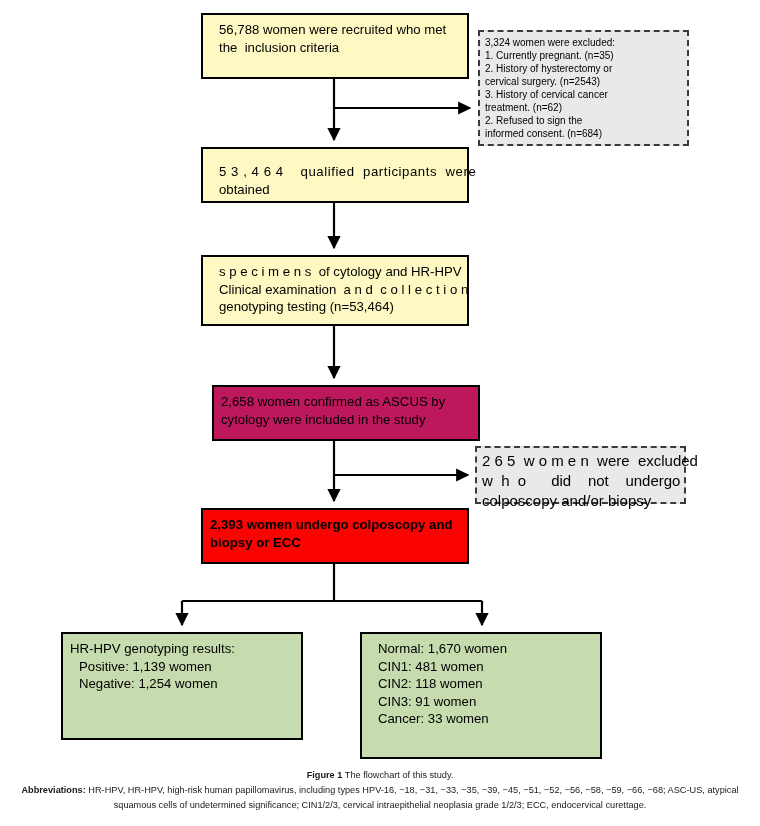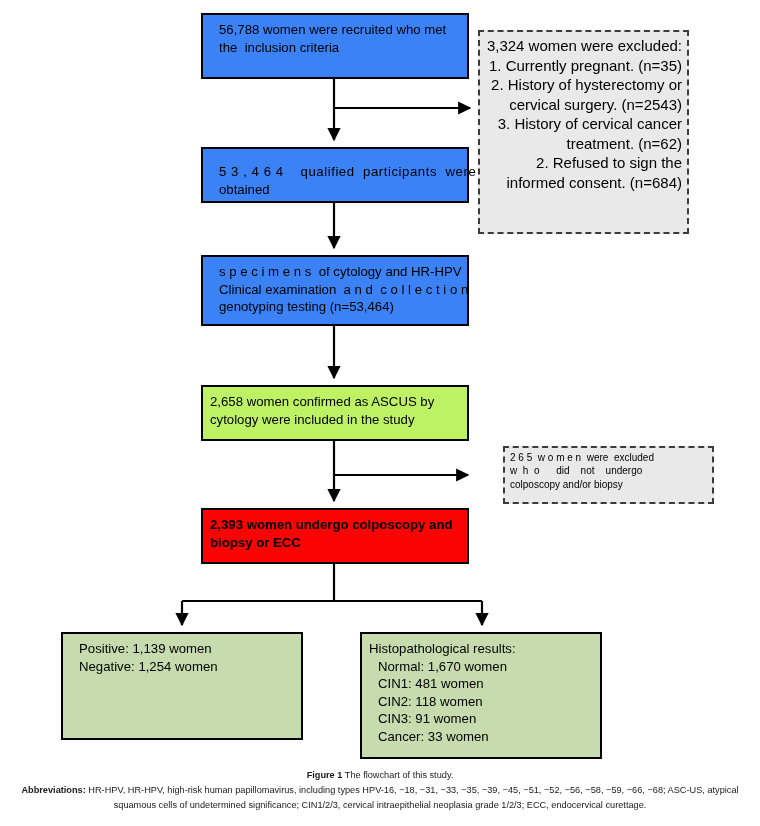--- a/index.html
+++ b/index.html
@@ -28,33 +28,33 @@
     box-sizing: border-box;
     border: 2px solid #000000;
     font-size: 13.2px;
     line-height: 1.33;
     color: #000000;
     padding: 6px 7px 4px 7px;
   }
   .box .ln { display: block; white-space: pre; }
 
   
-  .fill-blue   { background: #3b82f6; padding-left: 16px; }
-  .fill-orange { background: #bef264; }
+  .fill-blue   { background: #fef9c3; padding-left: 16px; }
+  .fill-orange { background: #be185d; margin-left: 11px; }
   .fill-red    { background: #fb0303; }
   .fill-green  { background: #c7dcae; }
   .fill-grey   { background: #e9e9e9; border: 2px dashed #3b3b3b; }
 
   
   #box-recruited   { left:201px; top:13px;  width:268px; height:66px; }
-  #box-excluded-1  { left:478px; top:30px;  width:211px; height:204px; font-size:15px; padding:4px 5px; line-height:1.30;text-align:right; }
+  #box-excluded-1  { left:478px; top:30px;  width:211px; height:116px; font-size:10px; padding:4px 5px; line-height:1.30; }
   #box-qualified   { left:201px; top:147px; width:268px; height:56px; }
   #box-clinical    { left:201px; top:255px; width:268px; height:71px; }
   #box-ascus       { left:201px; top:385px; width:268px; height:56px; }
-  #box-excluded-2  { left:475px; top:446px; width:211px; height:58px; font-size:10px; padding:3px 5px; line-height:1.33;margin-left:28px; }
+  #box-excluded-2  { left:475px; top:446px; width:211px; height:58px; font-size:15px; padding:3px 5px; line-height:1.33; }
   #box-colposcopy  { left:201px; top:508px; width:268px; height:56px;font-weight:bold; }
   #box-hpv         { left:61px;  top:632px; width:242px; height:108px; }
   #box-histo       { left:360px; top:632px; width:242px; height:127px; }
   .tr-5 { letter-spacing: 0.55px; margin-top: 8px; }
   .indent { padding-left: 9px; }
 
   
   #caption {
     position: absolute;
     left: 8px;
@@ -141,26 +141,26 @@
     <span class="ln">w  h  o      did    not    undergo</span>
     <span class="ln">colposcopy and/or biopsy</span>
   </div>
 
   <div class="box fill-red" id="box-colposcopy">
     <span class="ln">2,393 women undergo colposcopy and</span>
     <span class="ln">biopsy or ECC</span>
   </div>
 
   <div class="box fill-green" id="box-hpv">
+    <span class="ln">HR-HPV genotyping results:</span>
     <span class="ln indent">Positive: 1,139 women</span>
     <span class="ln indent">Negative: 1,254 women</span>
   </div>
 
   <div class="box fill-green" id="box-histo">
-    <span class="ln">Histopathological results:</span>
     <span class="ln indent">Normal: 1,670 women</span>
     <span class="ln indent">CIN1: 481 women</span>
     <span class="ln indent">CIN2: 118 women</span>
     <span class="ln indent">CIN3: 91 women</span>
     <span class="ln indent">Cancer: 33 women</span>
   </div>
 </div>
 
 <div id="caption">
   <span class="cap-line"><b>Figure 1</b> <span>The flowchart of this study.</span></span>

